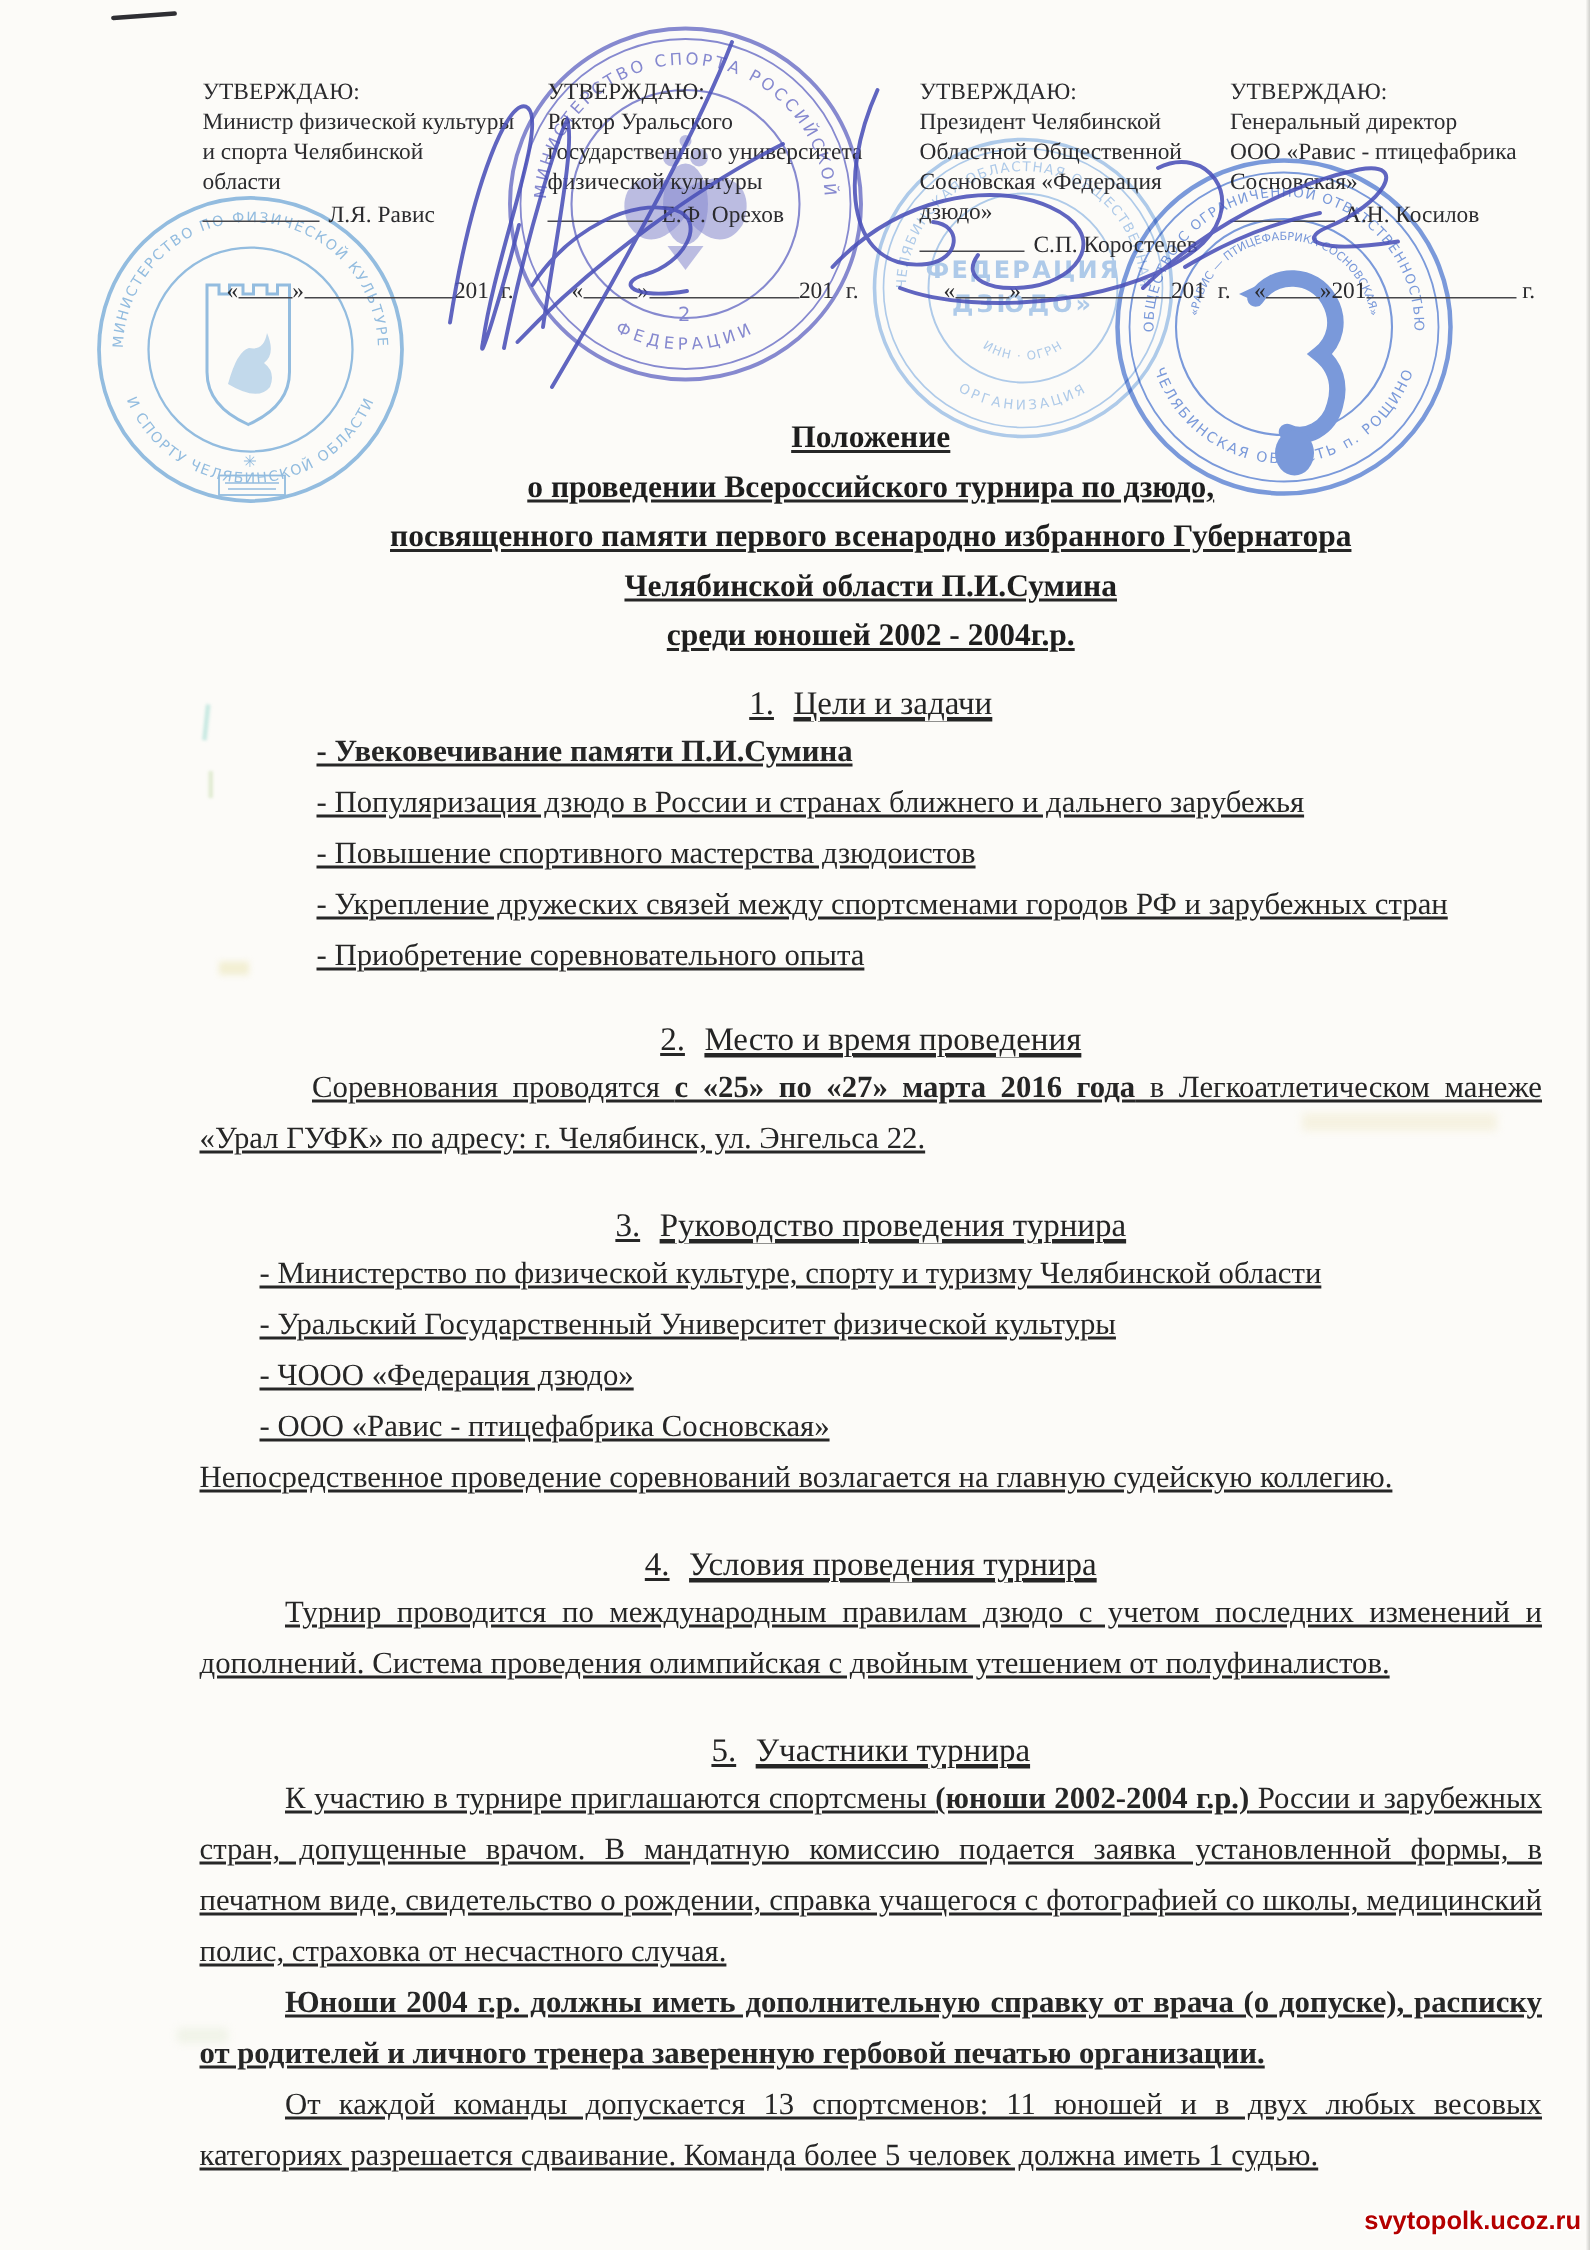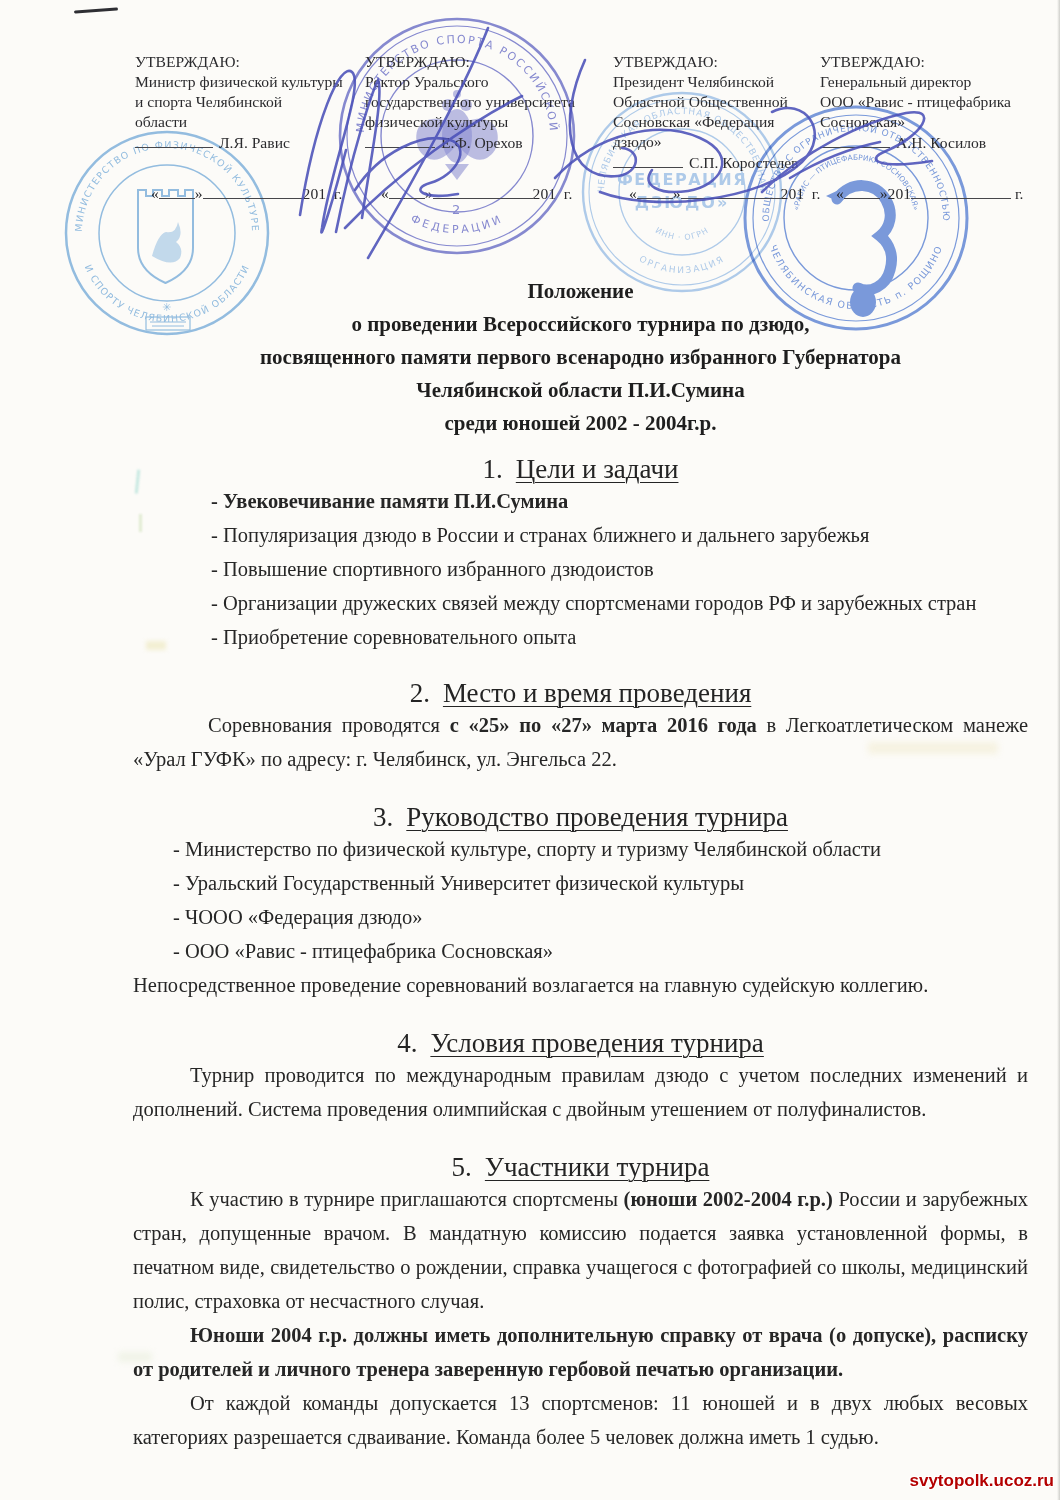--- a/index.html
+++ b/index.html
@@ -27,23 +27,23 @@
   .stamp{position:absolute;mix-blend-mode:multiply;pointer-events:none;}
   .stamp text{font-family:"DejaVu Sans", sans-serif;}
   #stamp1{left:60px;top:126px;opacity:.78;}
   #stamp2{left:335px;top:14px;opacity:.82;}
   #stamp3{left:580px;top:90px;opacity:.7;}
   #stamp4{left:742px;top:104px;opacity:.82;}
   .ink-layer{position:absolute;left:0;top:0;pointer-events:none;}
   .pen-dash{position:absolute;left:74px;top:9px;width:44px;height:3px;background:#2e2e33;border-radius:2px;transform:rotate(-4deg);}
 
   
-  .content{position:relative;padding:0 32px 0 133px;z-index:1;}
+  .content{position:relative;padding:0 32px 0 133px;z-index:1;text-decoration:underline;}
   .title-block{margin-top:40px;text-align:center;font-weight:bold;font-size:21px;line-height:33px;color:#1e1e1e;}
-  .sec-head{text-align:center;font-size:27px;line-height:30px;color:#242424;}
+  .sec-head{text-align:center;font-size:22px;line-height:30px;color:#242424;}
   .sec-num{margin-right:13px;}
   .sec-title{text-decoration:underline;text-underline-offset:4px;text-decoration-thickness:1.4px;}
   .mt1{margin-top:14px;} .mt2{margin-top:24px;} .mt3{margin-top:26px;}
   .item{font-size:20.5px;line-height:34px;}
   .s1i{margin-left:78px;}
   .s1i.first{font-weight:bold;}
   .s3i{margin-left:40px;}
   .para{font-size:20.5px;line-height:34px;text-align:justify;text-indent:57px;}
   .para.ind2{text-indent:75px;}
   .para.allbold{font-weight:bold;}
@@ -241,22 +241,22 @@
       <div>посвященного памяти первого всенародно избранного Губернатора</div>
       <div>Челябинской области П.И.Сумина</div>
       <div>среди юношей 2002 - 2004г.р.</div>
     </div>
 
     <div class="sec-head mt1">
       <span class="sec-num">1.</span><span class="sec-title">Цели и задачи</span>
     </div>
     <div class="item s1i first">- Увековечивание памяти П.И.Сумина</div>
     <div class="item s1i">- Популяризация дзюдо в России и странах ближнего и дальнего зарубежья</div>
-    <div class="item s1i">- Повышение спортивного избранного дзюдоистов</div>
-    <div class="item s1i">- Организации дружеских связей между спортсменами городов РФ и зарубежных стран</div>
+    <div class="item s1i">- Повышение спортивного мастерства дзюдоистов</div>
+    <div class="item s1i">- Укрепление дружеских связей между спортсменами городов РФ и зарубежных стран</div>
     <div class="item s1i">- Приобретение соревновательного опыта</div>
 
     <div class="sec-head mt2">
       <span class="sec-num">2.</span><span class="sec-title">Место и время проведения</span>
     </div>
     <div class="para ind2">
       <span>Соревнования проводятся </span><span class="b">с «25» по «27» марта 2016 года</span><span> в Легкоатлетическом манеже «Урал ГУФК» по адресу: г. Челябинск,  ул. Энгельса 22.</span>
     </div>
 
     <div class="sec-head mt3">

